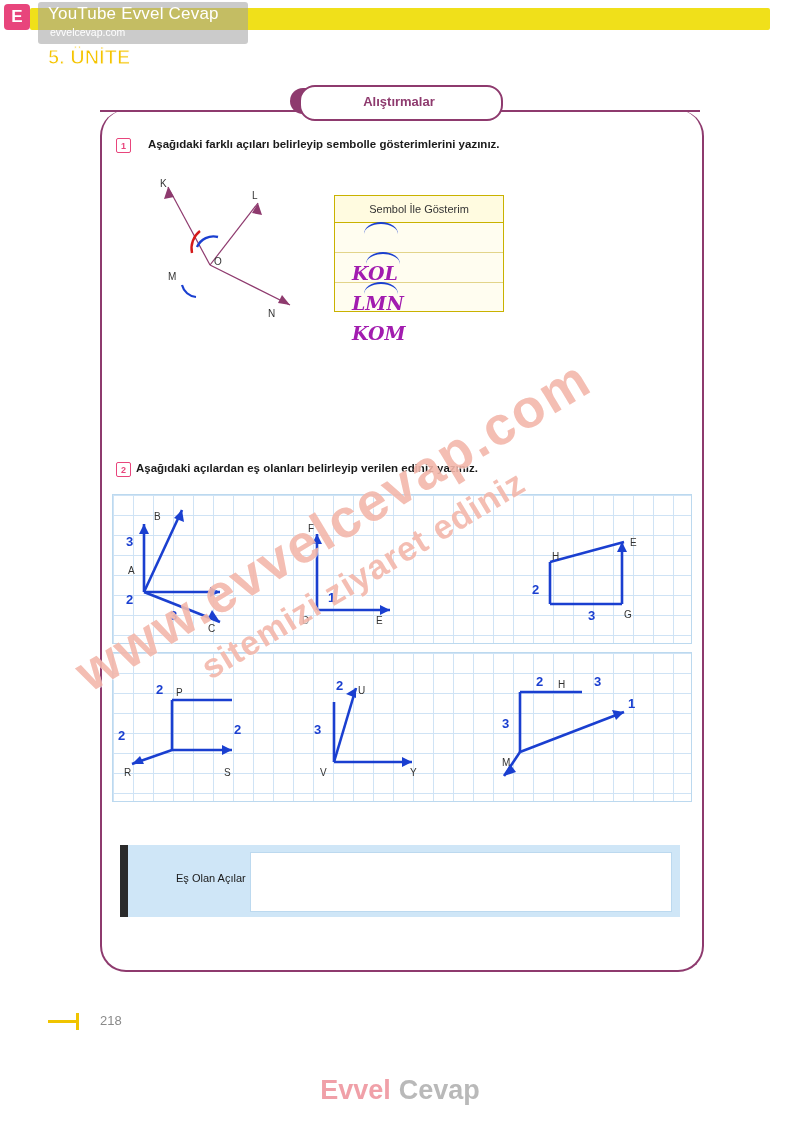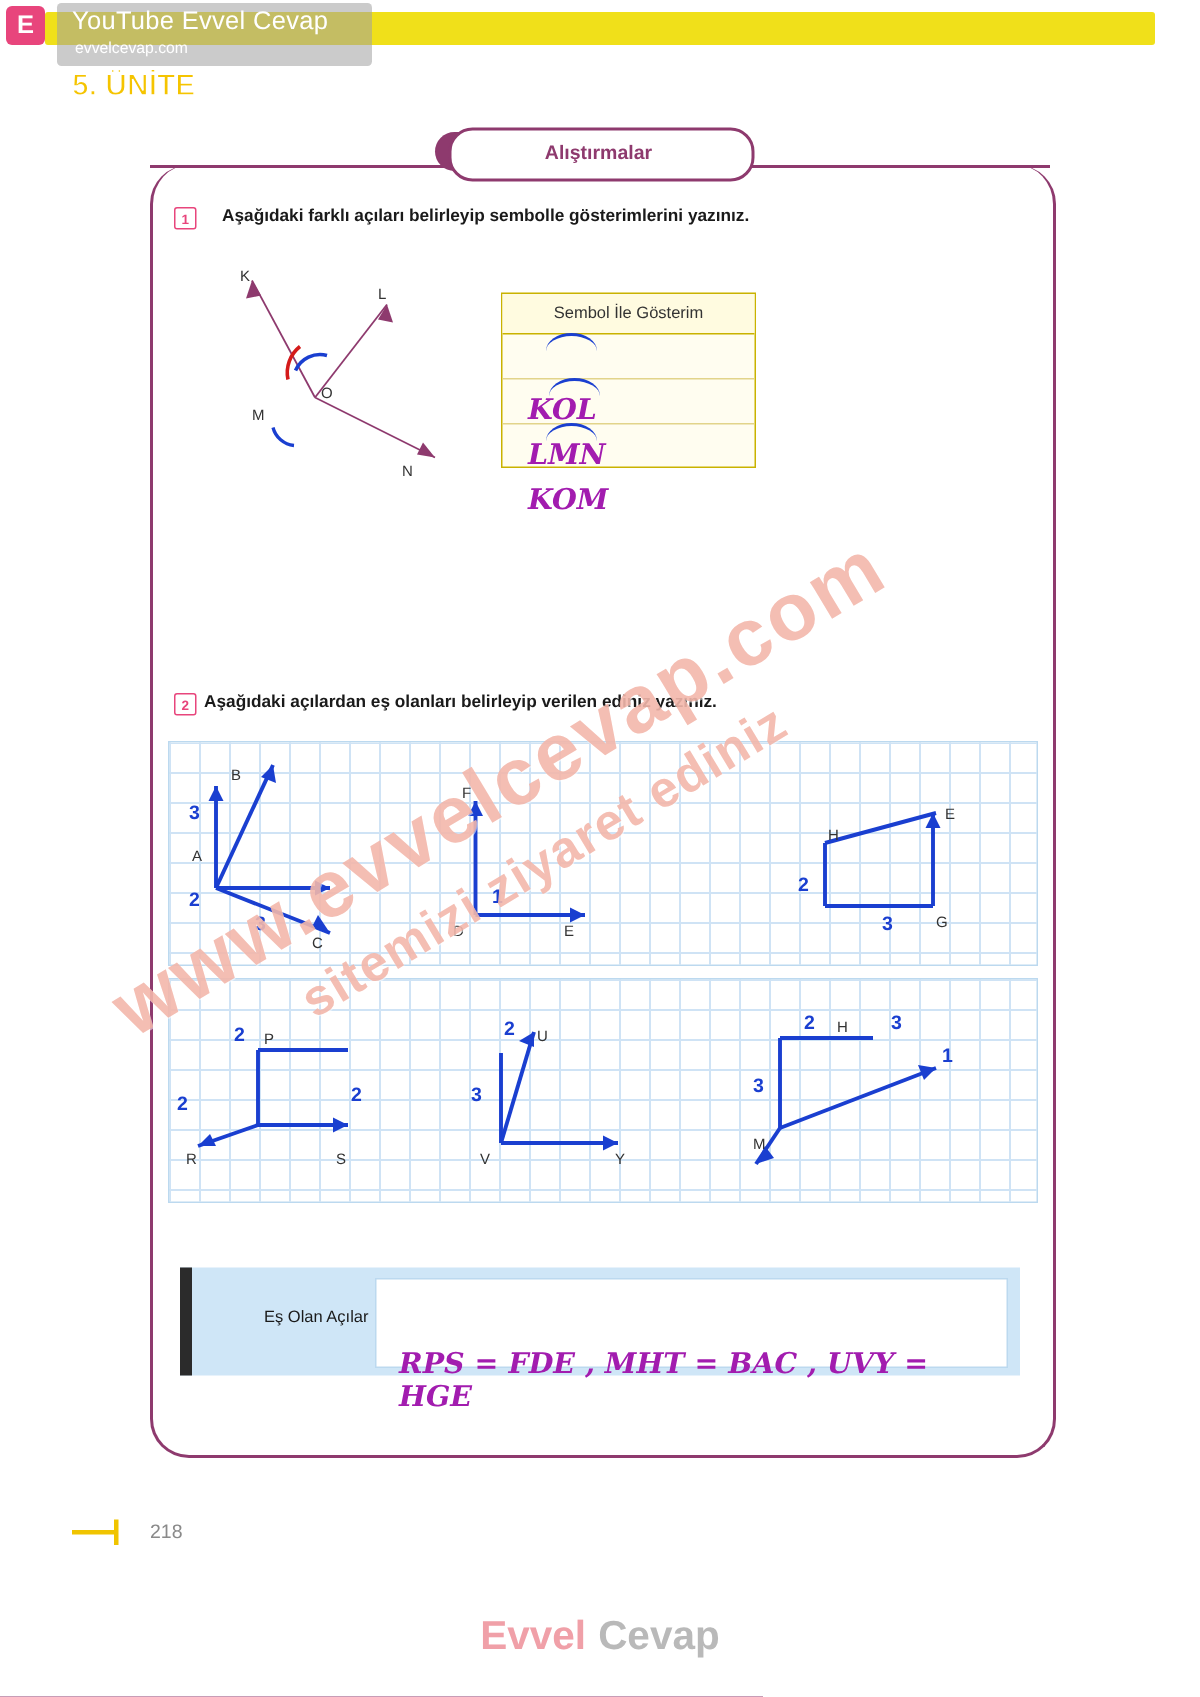--- a/index.html
+++ b/index.html
@@ -236,21 +236,20 @@
       <text class="bluelbl" x="482" y="34">3</text>
       <text class="bluelbl" x="390" y="76">3</text>
       <text class="bluelbl" x="516" y="56">1</text>
     </svg>
   </div>
 
   <div class="ansbox"></div>
   <div class="ansbox-bar"></div>
   <div class="ansbox-label">Eş Olan Açılar</div>
   <div class="ansbox-inner"></div>
-  <div class="handw" style="left:266px;top:862px;font-size:19px;width:400px;">RPS = FDE , MHT = BAC , UVY = HGE</div>
 
   <div class="wm">
     <div class="wm-line wm1">www.evvelcevap.com</div>
     <div class="wm-line wm2">sitemizi ziyaret ediniz</div>
   </div>
 
   <div class="page-dash"></div>
   <div class="page-dash2"></div>
   <div class="page-num">218</div>
 

